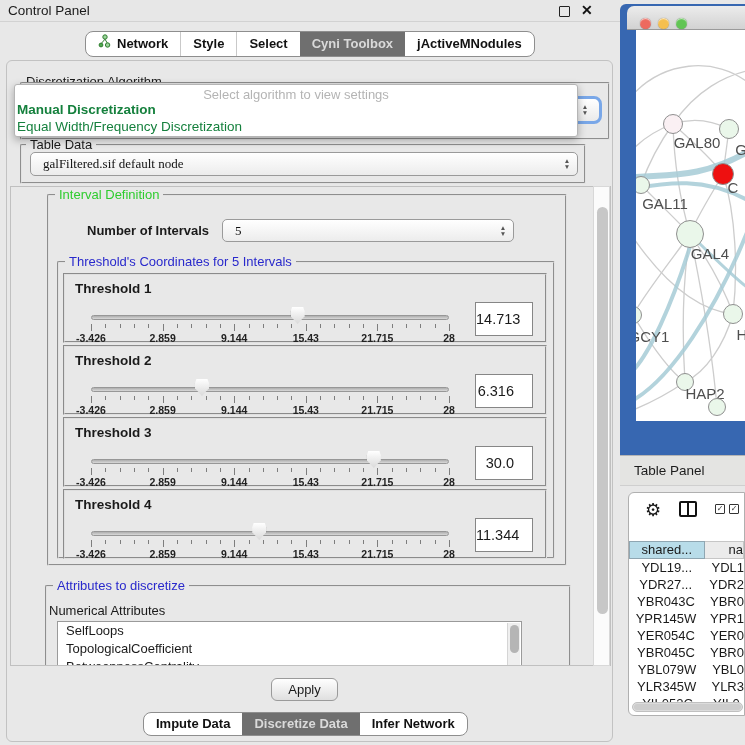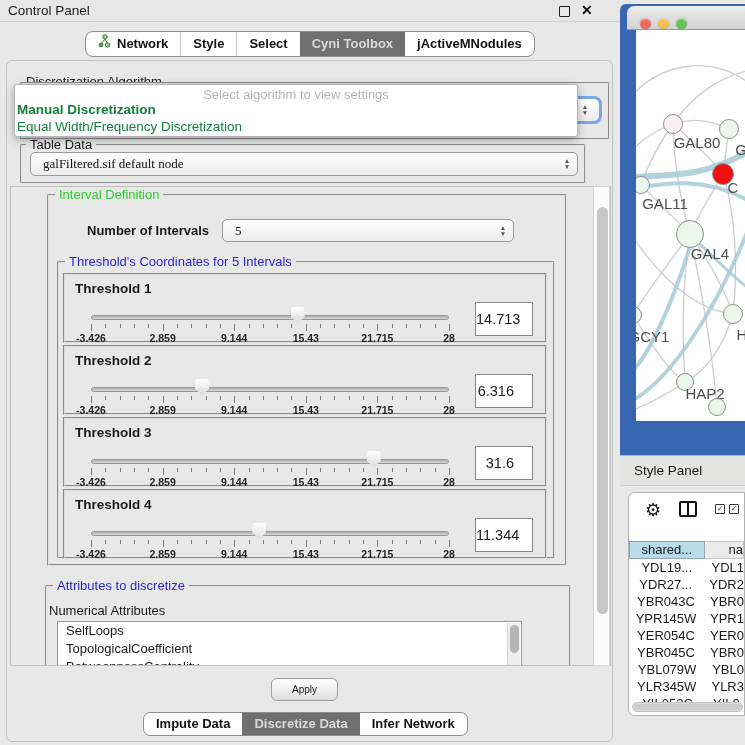--- a/index.html
+++ b/index.html
@@ -54,21 +54,21 @@
   .ticklabels { position:absolute; left:26px; top:57px; width:358px; height:12px; }
   .ticklabel { position:absolute; transform:translateX(-50%); font-size:10.5px; font-weight:bold; color:#222; white-space:nowrap; }
   .t-value { position:absolute; left:410px; top:27px; width:58px; height:34px; background:#fff; border:1px solid #868686; font-size:14.5px; line-height:32px; text-align:right; padding-right:18px; }
 
   
   .attrlist { position:absolute; background:#fff; border:1px solid #9a9a9a; overflow:hidden; }
   .attrlist .item { padding-left:8px; font-size:13px; line-height:18px; white-space:nowrap; }
   .listscroll { position:absolute; right:1px; top:1px; bottom:1px; width:13px; background:#efefef; border-left:1px solid #d5d5d5; }
   .listscroll .thumbv2 { position:absolute; left:2px; top:2px; width:9px; height:28px; background:#b5b5b5; border-radius:5px; }
 
-  .btn { position:absolute; background:linear-gradient(#ffffff,#dfdfdf); border:1px solid #9a9a9a; border-radius:6px; text-align:center; font-size:10px; }
+  .btn { position:absolute; background:linear-gradient(#ffffff,#dfdfdf); border:1px solid #9a9a9a; border-radius:6px; text-align:center; font-size:13px; }
 
   
   .netdesk { left:620px; top:4px; width:125px; height:451px; background:#3767b1; border-top-left-radius:6px; }
   .netwin-title { left:627px; top:6px; width:118px; height:24px; background:linear-gradient(#ececec,#d2d2d2); border-top-left-radius:7px; border-bottom:1px solid #9a9a9a; }
   .light { position:absolute; top:12px; width:11px; height:11px; border-radius:50%; box-shadow:inset 0 1px 1px rgba(255,255,255,.7), 0 0 1px rgba(0,0,0,.5); }
   .netcanvas { left:636px; top:30px; width:109px; height:391px; background:#fff; overflow:hidden; }
   .node { position:absolute; border-radius:50%; border:1.3px solid #8f8f8f; }
   .nlabel { position:absolute; transform:translate(-50%,-50%); font-size:15px; color:#4e4e4e; white-space:nowrap; }
 
   .tablebar { left:620px; top:455px; width:125px; height:31px; background:#e4e4e2; border-top:1px solid #b5b5b5; border-bottom:1px solid #cfcfcf; }
@@ -287,21 +287,21 @@
         <div class="tick major" style="left: 100%;"></div>
       </div>
     <div class="ticklabels">
         <span class="ticklabel" style="left: 0%;">-3.426</span>
         <span class="ticklabel" style="left: 20%;">2.859</span>
         <span class="ticklabel" style="left: 40%;">9.144</span>
         <span class="ticklabel" style="left: 60%;">15.43</span>
         <span class="ticklabel" style="left: 80%;">21.715</span>
         <span class="ticklabel" style="left: 100%;">28</span>
       </div>
-    <div class="t-value">31.6</div>
+    <div class="t-value">30.0</div>
   </div>
   <div class="threshold-block" style="left:52px; top:302px;">
     <span class="t-label">Threshold 4</span>
     <div class="t-track"></div>
     <div class="thumb" style="left: 187.257px;"></div>
     <div class="ticks">
         <div class="tick major" style="left: 0%;"></div>
         <div class="tick" style="left: 4%;"></div>
         <div class="tick" style="left: 8%;"></div>
         <div class="tick" style="left: 12%;"></div>
@@ -351,21 +351,21 @@
       </div>
   </div>
 </div>
 
 <div class="abs vscroll" style="left:593px; top:186px; width:17px; height:480px;">
   <div class="thumbv" style="left:2.5px; top:20px; height:407px;"></div>
 </div>
 
 <div class="abs btn" style="left:271px; top:678px; width:67px; height:23px; line-height:21px;">Apply</div>
 
-<div class="abs tabgroup" style="left:143px; top:712px; height:24px;border-radius:7px;">
+<div class="abs tabgroup" style="left:143px; top:712px; height:24px;">
   <div class="tab" style="line-height:22px;">
       <span>Impute Data</span>
     </div>
   <div class="tab selected" style="line-height:22px;">
       <span>Discretize Data</span>
     </div>
   <div class="tab" style="line-height:22px;">
       <span>Infer Network</span>
     </div>
 </div>
@@ -421,21 +421,21 @@
       <span class="nlabel" style="left: 13px; top: 306px;">GCY1</span>
       <div class="node" style="left: 87px; top: 274px; height: 20px; width: 20px; background: rgb(234, 247, 234);"></div>
       <span class="nlabel" style="left: 106px; top: 304px;">H</span>
       <div class="node" style="left: 40px; top: 343px; height: 18px; width: 18px; background: rgb(234, 247, 234);"></div>
       <span class="nlabel" style="left: 69px; top: 363px;">HAP2</span>
       <div class="node" style="left: 72px; top: 368px; height: 18px; width: 18px; background: rgb(234, 247, 234);"></div>
     </div>
 </div>
 
 <div class="abs tablebar">
-  <span class="t">Style Panel</span>
+  <span class="t">Table Panel</span>
 </div>
 <div class="abs tablepanel">
   <span class="ticon" style="left:16px; top:6px; font-size:18px; color:#1a1a1a;">⚙</span>
   <span class="ticon split-icon" style="left:50px; top:8px;">
       <i></i>
     </span>
   <span class="ticon cbx" style="left:86px; top:11px;">✓</span>
   <span class="ticon cbx" style="left:100px; top:11px;">✓</span>
 
   <div class="thead">

